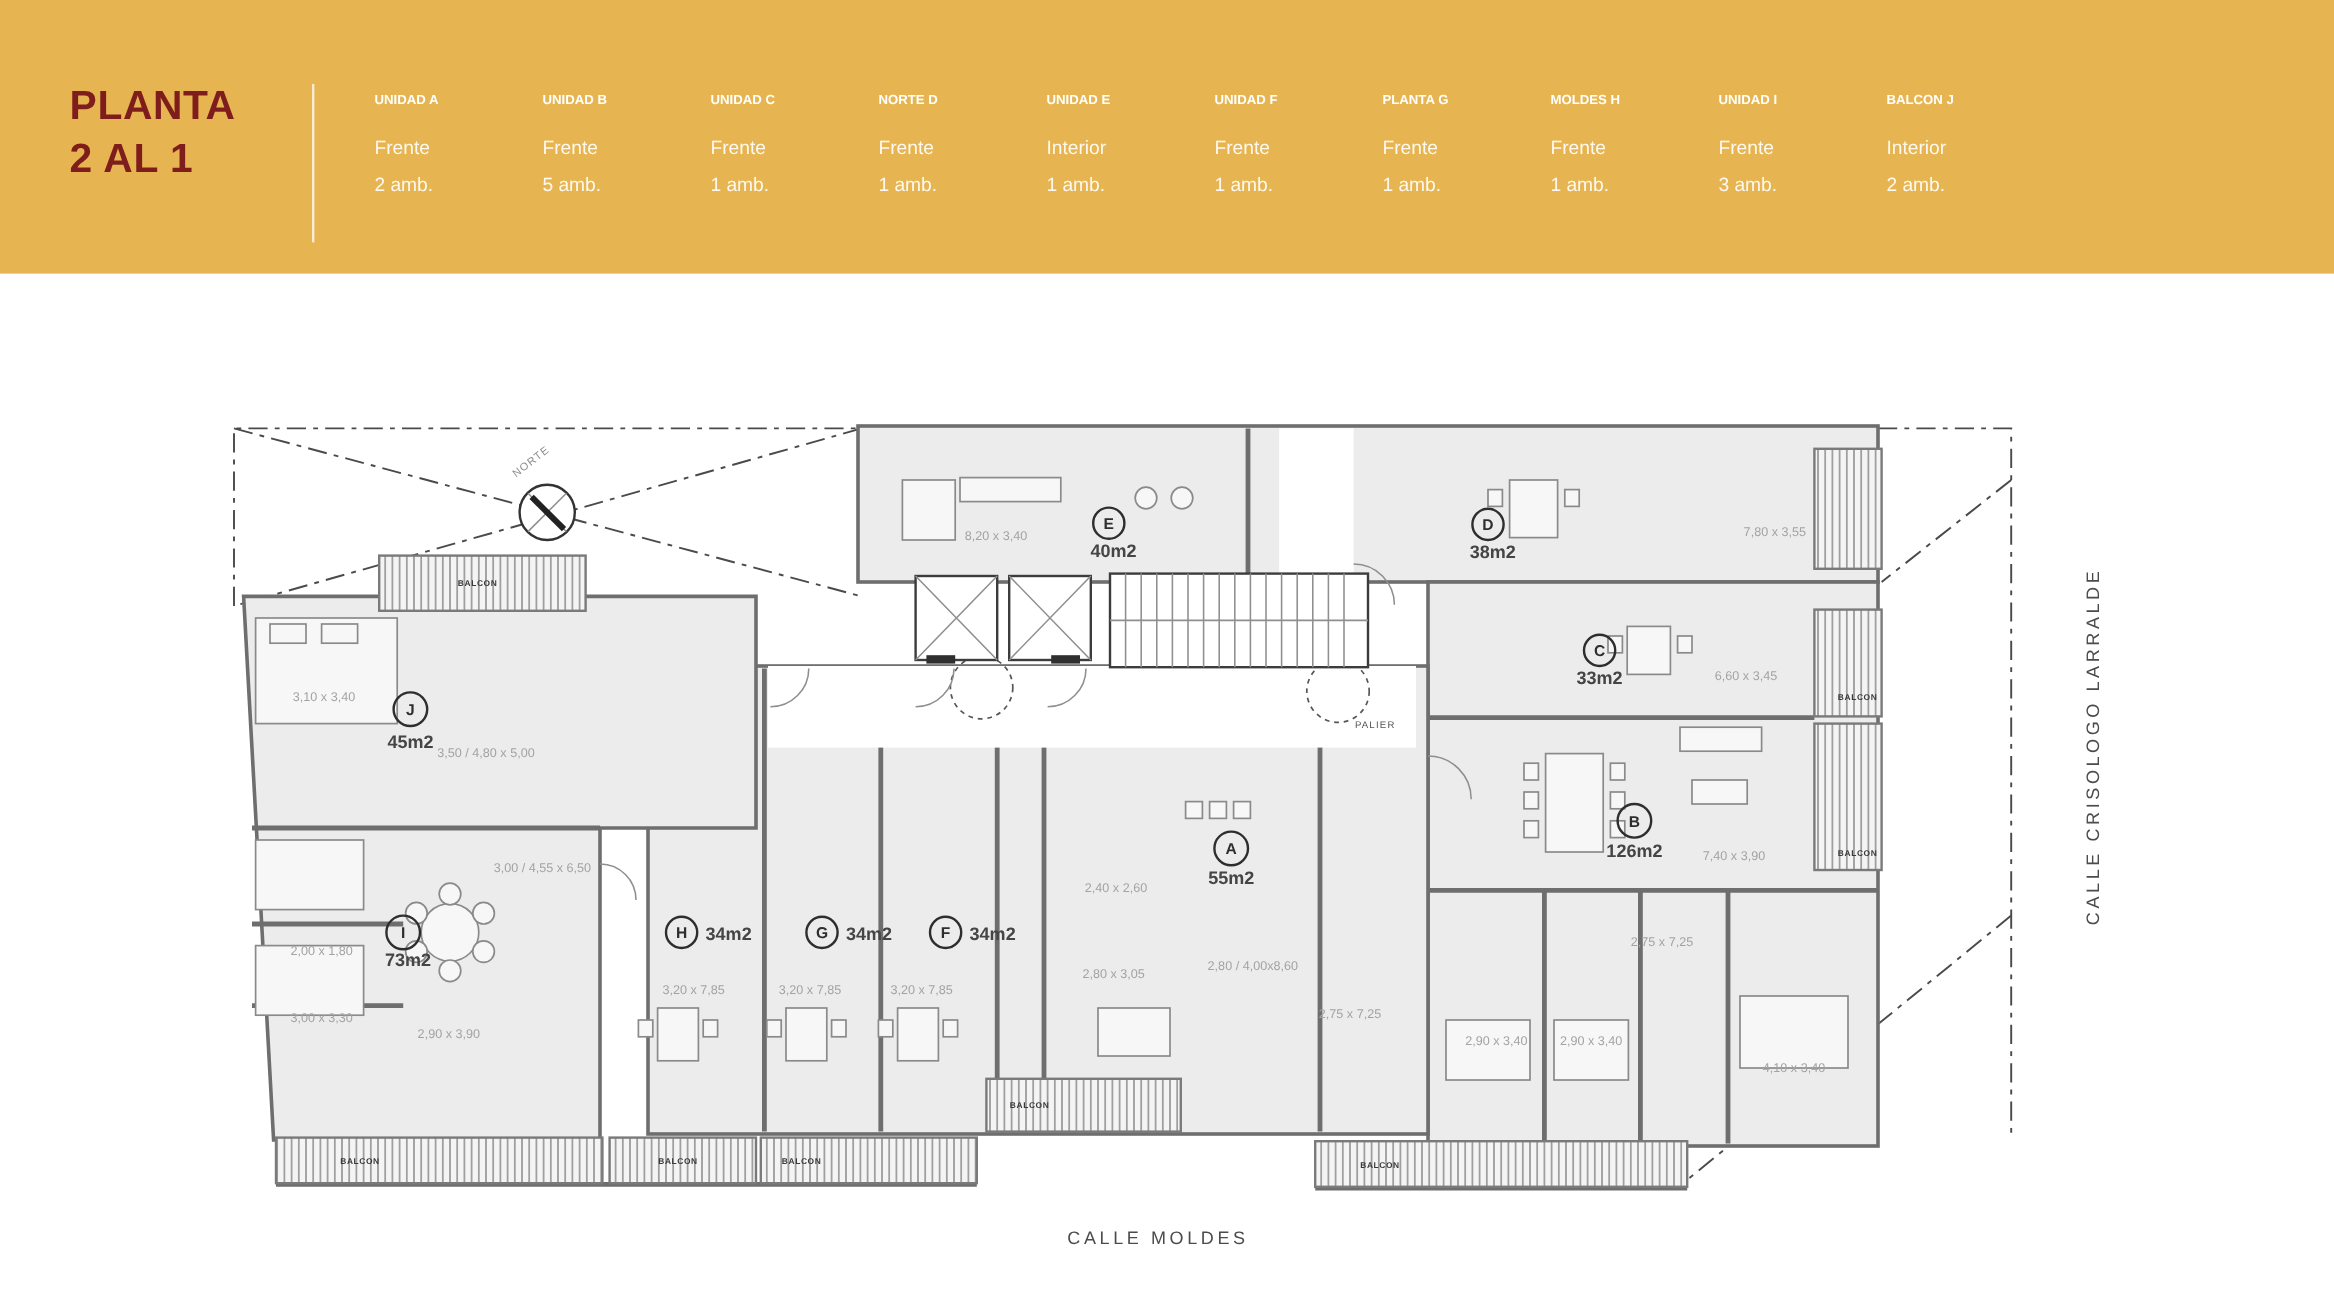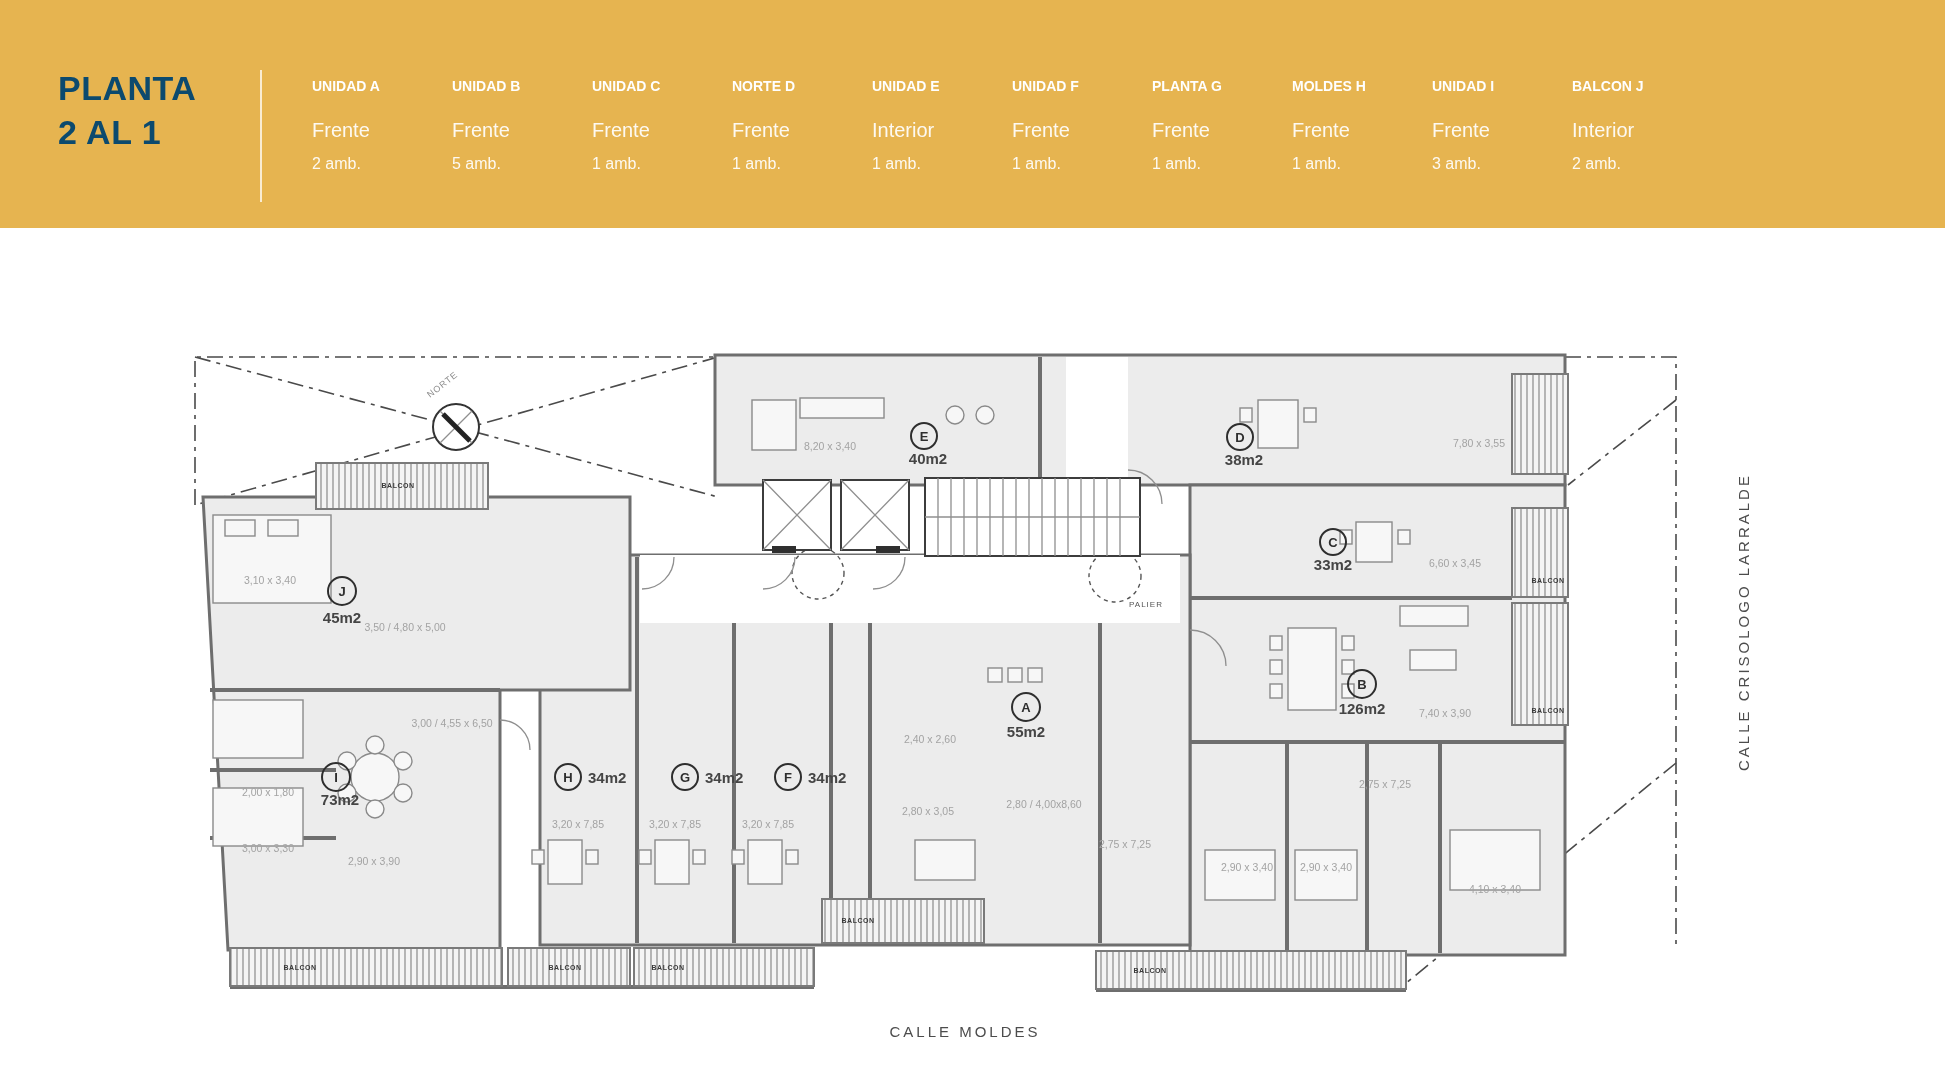--- a/index.html
+++ b/index.html
@@ -1,25 +1,25 @@
 <!DOCTYPE html>
 <html><head>
 <meta charset="utf-8">
 <style>
   html,body{margin:0;padding:0;background:#ffffff;}
   body{width:1945px;height:1080px;position:relative;overflow:hidden;
        font-family:"Liberation Sans", sans-serif;}
   .header{position:absolute;left:0;top:0;width:1945px;height:228px;background:#E6B450;}
-  .title{position:absolute;left:58px;top:66px;color:#0c4a6e;font-weight:bold;
+  .title{position:absolute;left:58px;top:66px;color:#7f1d1d;font-weight:bold;
          font-size:34px;line-height:44px;letter-spacing:.5px;}
   .divider{position:absolute;left:260px;top:70px;width:2px;height:132px;background:rgba(255,255,255,.75);}
   .units{position:absolute;left:312px;top:78px;display:flex;}
   .ucol{width:140px;color:#fff;}
-  .uname{font-size:14px;font-weight:bold;margin-bottom:14px;}
-  .uorient{font-size:20px;color:rgba(255,255,255,.92);margin-bottom:13px;margin-top:25px;}
+  .uname{font-size:11px;font-weight:bold;margin-bottom:14px;}
+  .uorient{font-size:16px;color:rgba(255,255,255,.92);margin-bottom:13px;margin-top:25px;}
   .urooms{font-size:16px;color:rgba(255,255,255,.92);}
   .planwrap{position:absolute;left:0;top:228px;width:1945px;height:852px;}
   svg text{font-family:"Liberation Sans", sans-serif;}
   .dim{font-size:10.5px;fill:#a3a3a3;}
   .uletter{font-size:13px;font-weight:bold;fill:#2e2e2e;}
   .uarea{font-size:15px;font-weight:bold;fill:#454545;}
   .street{font-size:15px;fill:#4c4c4c;letter-spacing:3px;}
   .tiny{font-size:7px;font-weight:bold;fill:#3a3a3a;letter-spacing:.5px;}
   .norte{font-size:9px;fill:#8c8c8c;letter-spacing:1px;}
   .lot{fill:none;stroke:#4a4a4a;stroke-width:1.6;stroke-dasharray:16 6 4 6;}

